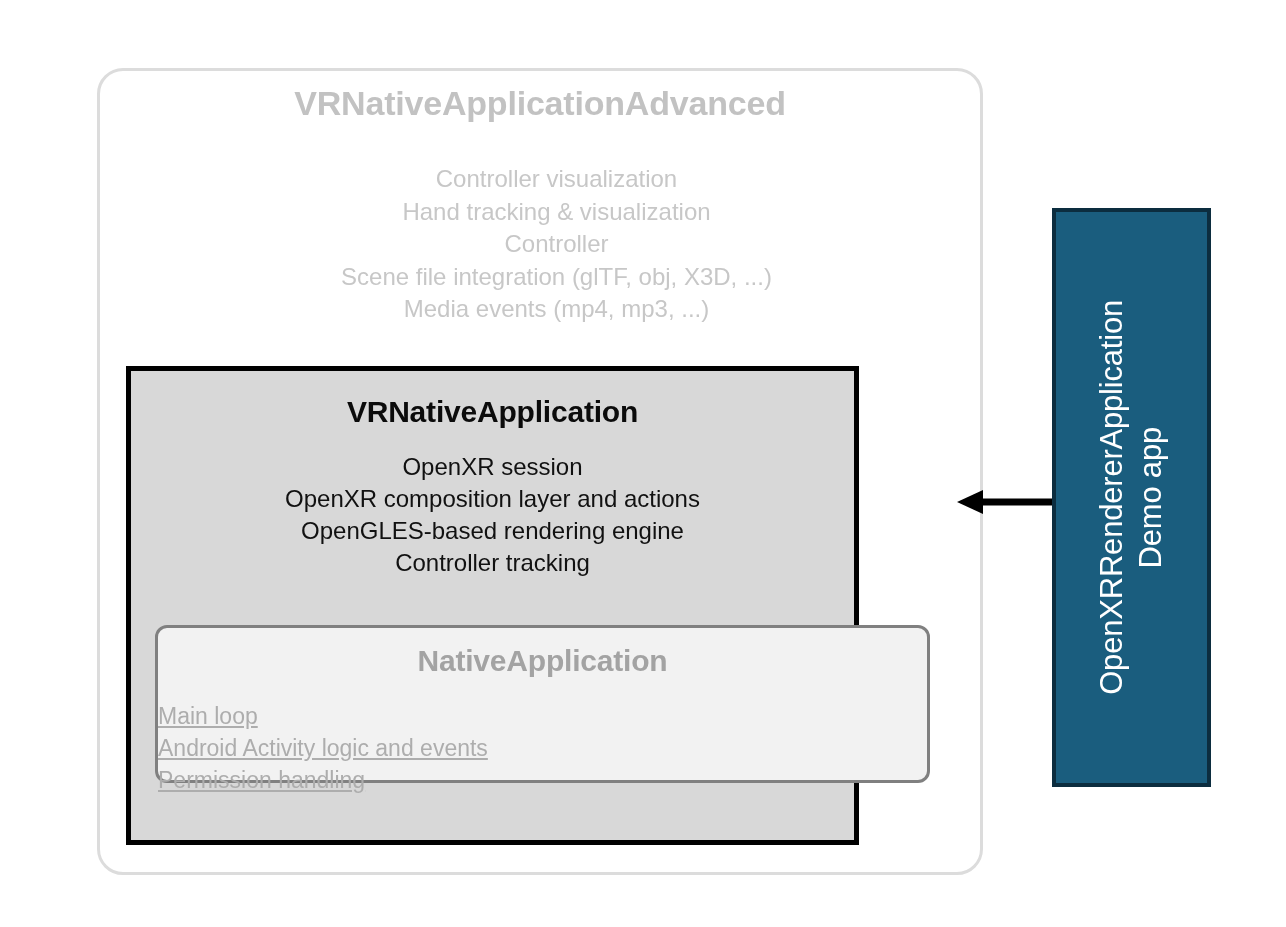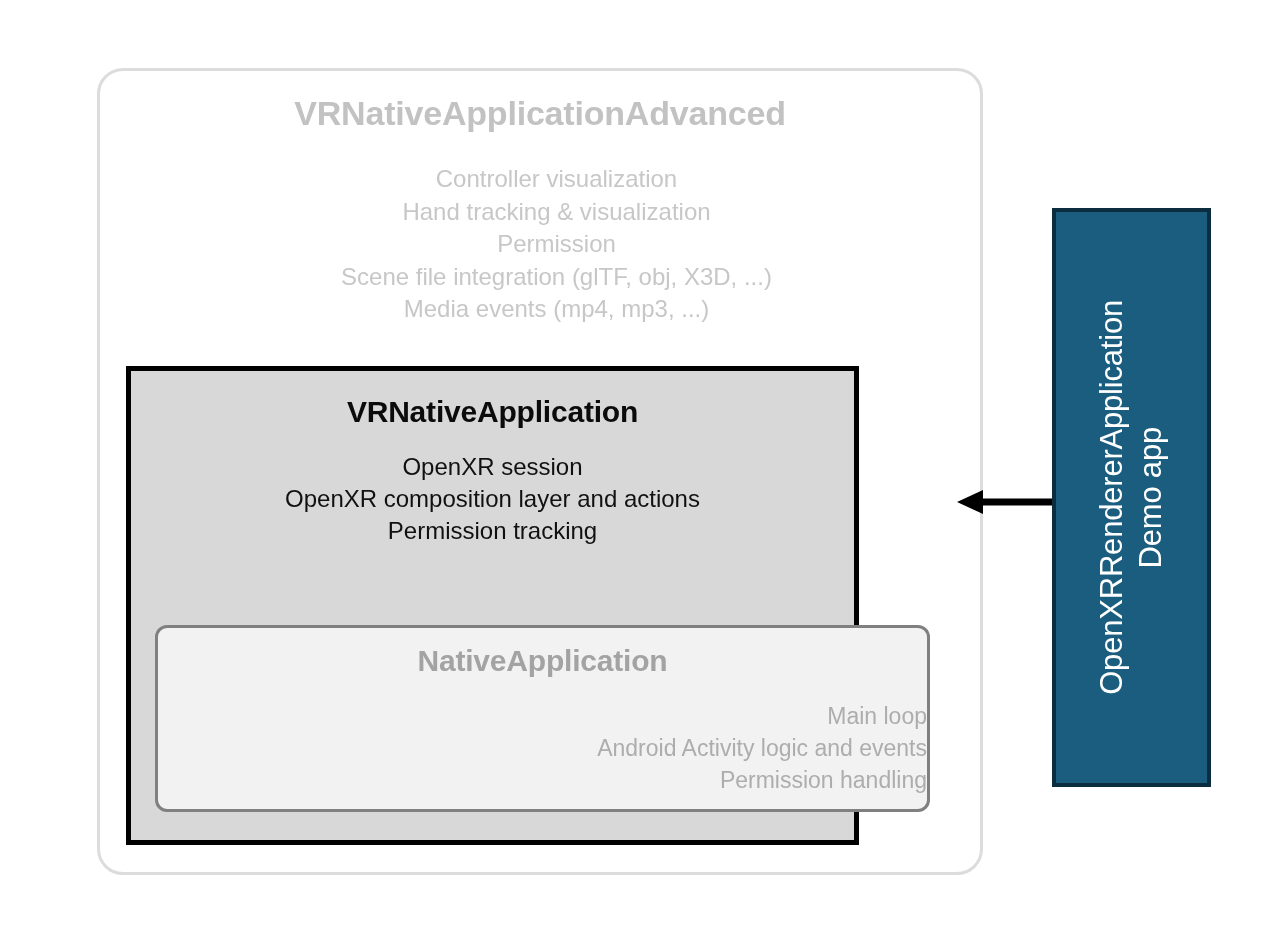--- a/index.html
+++ b/index.html
@@ -31,21 +31,21 @@
     box-sizing: border-box;
     border: 3px solid #dcdcdc;
     border-radius: 26px;
     background: #ffffff;
   }
 
   .advanced-title {
     position: absolute;
     left: 0;
     right: 0;
-    top: 23px;
+    top: 13px;
     text-align: center;
     font-size: 34px;
     font-weight: bold;
     color: #c2c2c2;
     letter-spacing: -0.2px;
     white-space: nowrap;
   }
 
   .advanced-list {
     position: absolute;
@@ -97,21 +97,21 @@
     color: #111111;
   }
   .vrnative-list .row { white-space: nowrap; }
 
   
   .layer-native {
     position: absolute;
     left: 155px;
     top: 625px;
     width: 775px;
-    height: 187px;
+    height: 158px;
     box-sizing: border-box;
     border: 3px solid #808080;
     border-radius: 12px;
     background: #f2f2f2;
   }
 
   .native-title {
     position: absolute;
     left: 0;
     right: 0;
@@ -122,24 +122,25 @@
     color: #a3a3a3;
     letter-spacing: -0.2px;
     white-space: nowrap;
   }
 
   .native-list {
     position: absolute;
     left: 0;
     right: 0;
     top: 72px;
-    text-align: right;
+    text-align: left;
     font-size: 23px;
     line-height: 32px;
     color: #adadad;
+    text-decoration: underline;
   }
   .native-list .row { white-space: nowrap; }
 
   
   .demo-box {
     position: absolute;
     left: 1052px;
     top: 208px;
     width: 159px;
     height: 579px;
@@ -184,33 +185,34 @@
 <body>
 
 <div id="canvas">
 
   <div class="layer-advanced">
     <div class="advanced-title">VRNativeApplicationAdvanced</div>
 
     <div class="advanced-list">
       <div class="row">Controller visualization</div>
       <div class="row">Hand tracking &amp; visualization</div>
-      <div class="row">Permission</div>
+      <div class="row">Controller</div>
       <div class="row">Scene file integration (glTF, obj, X3D, ...)</div>
       <div class="row">Media events (mp4, mp3, ...)</div>
     </div>
   </div>
 
   <div class="layer-vrnative">
     <div class="vrnative-title">VRNativeApplication</div>
 
     <div class="vrnative-list">
       <div class="row">OpenXR session</div>
       <div class="row">OpenXR composition layer and actions</div>
-      <div class="row">Permission tracking</div>
+      <div class="row">OpenGLES-based rendering engine</div>
+      <div class="row">Controller tracking</div>
     </div>
   </div>
 
   <div class="layer-native">
     <div class="native-title">NativeApplication</div>
 
     <div class="native-list">
       <div class="row">Main loop</div>
       <div class="row">Android Activity logic and events</div>
       <div class="row">Permission handling</div>

